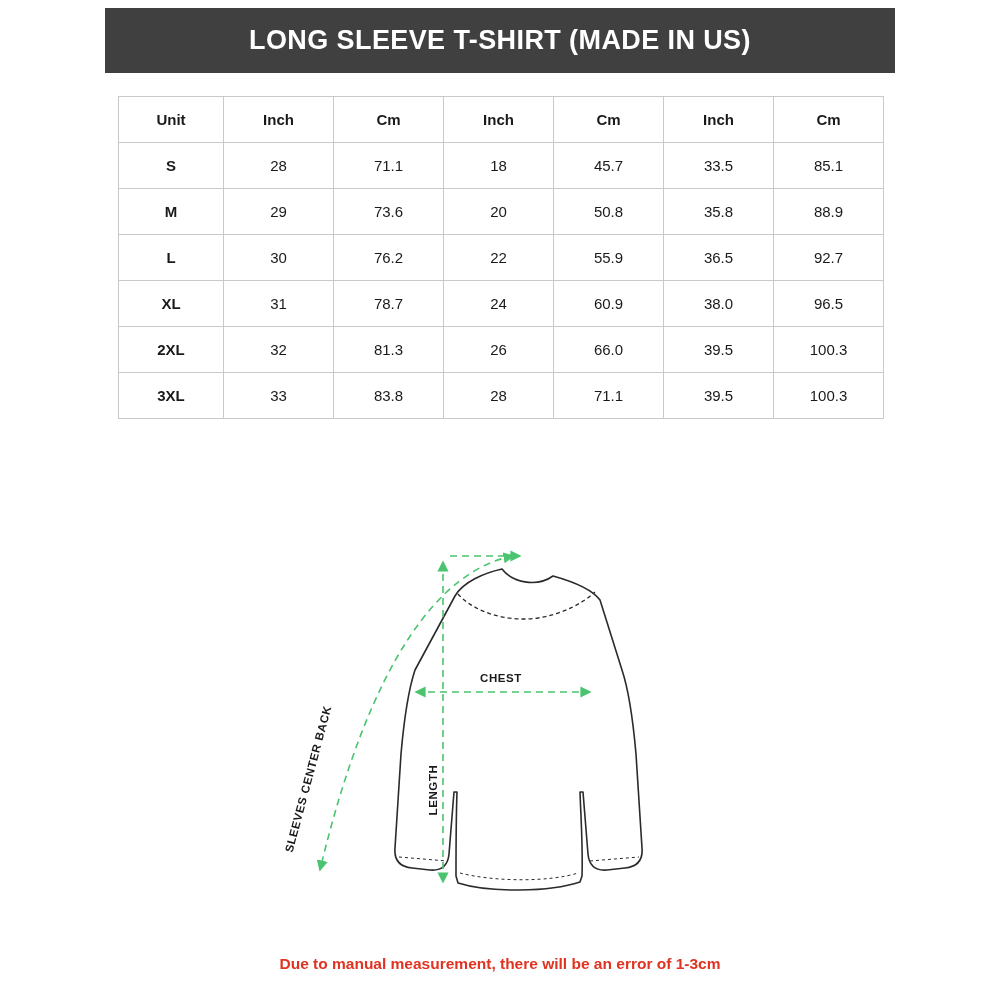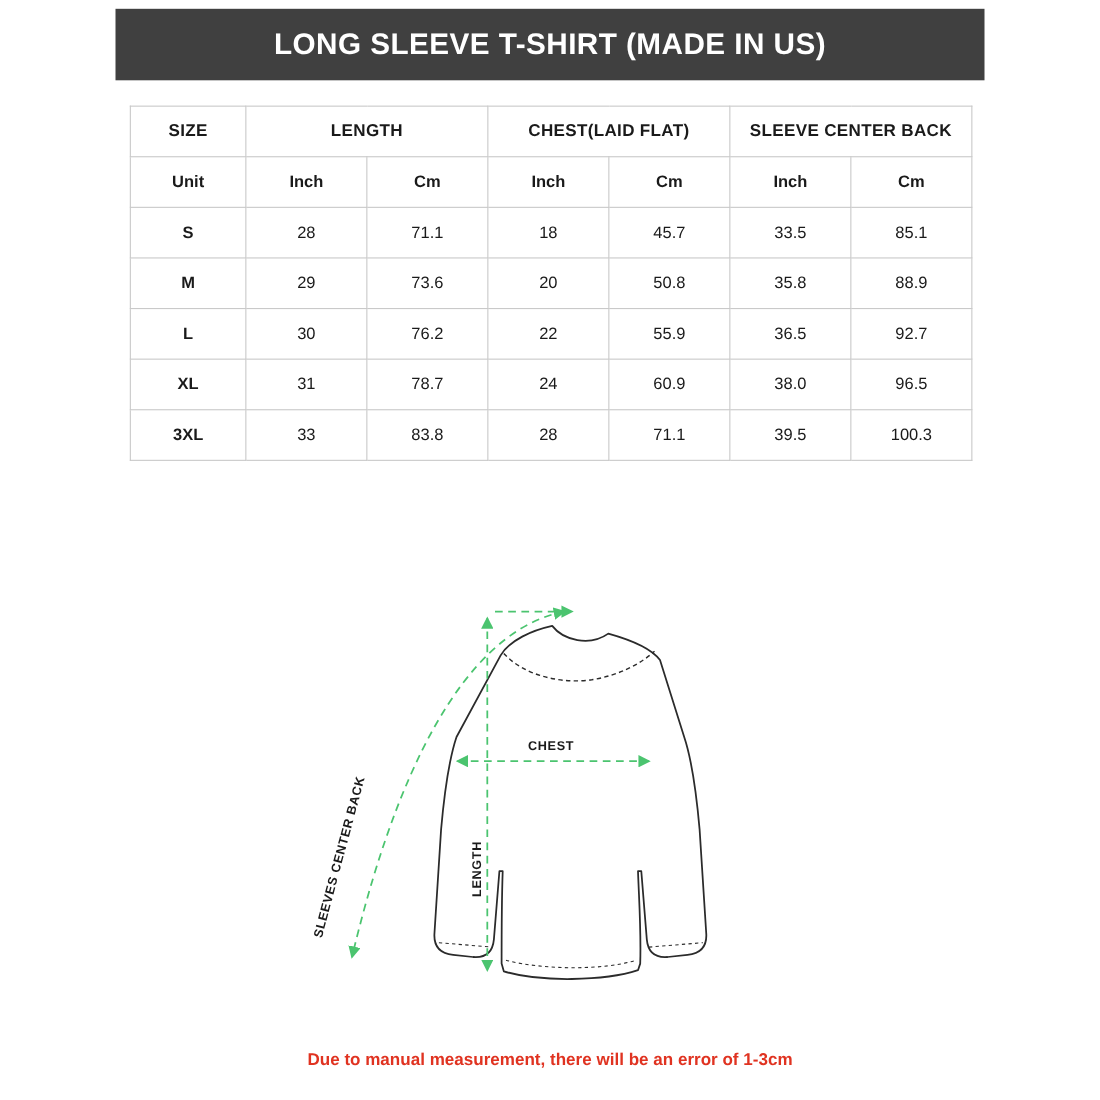--- a/index.html
+++ b/index.html
@@ -128,26 +128,20 @@
       <col class="col-size">
         <col class="col-num">
         <col class="col-num">
       <col class="col-num">
         <col class="col-num">
         <col class="col-num">
         <col class="col-num">
     </colgroup>
     <thead>
       <tr>
-        <th class="hdr-cell">SIZE</th>
-        <th class="hdr-cell" colspan="2">LENGTH</th>
-        <th class="hdr-cell" colspan="2">CHEST(LAID FLAT)</th>
-        <th class="hdr-cell" colspan="2">SLEEVE CENTER BACK</th>
-      </tr>
-      <tr>
         <td class="unit-cell">Unit</td>
         <td class="unit-cell">Inch</td>
         <td class="unit-cell">Cm</td>
         <td class="unit-cell">Inch</td>
         <td class="unit-cell">Cm</td>
         <td class="unit-cell">Inch</td>
         <td class="unit-cell">Cm</td>
       </tr>
     </thead>
     <tbody>
@@ -179,20 +173,29 @@
         <td>92.7</td>
       </tr>
       <tr>
         <td class="size-label">XL</td>
         <td>31</td>
         <td>78.7</td>
         <td>24</td>
         <td>60.9</td>
         <td>38.0</td>
         <td>96.5</td>
+      </tr>
+      <tr>
+        <td class="size-label">2XL</td>
+        <td>32</td>
+        <td>81.3</td>
+        <td>26</td>
+        <td>66.0</td>
+        <td>39.5</td>
+        <td>100.3</td>
       </tr>
       <tr>
         <td class="size-label">3XL</td>
         <td>33</td>
         <td>83.8</td>
         <td>28</td>
         <td>71.1</td>
         <td>39.5</td>
         <td>100.3</td>
       </tr>

